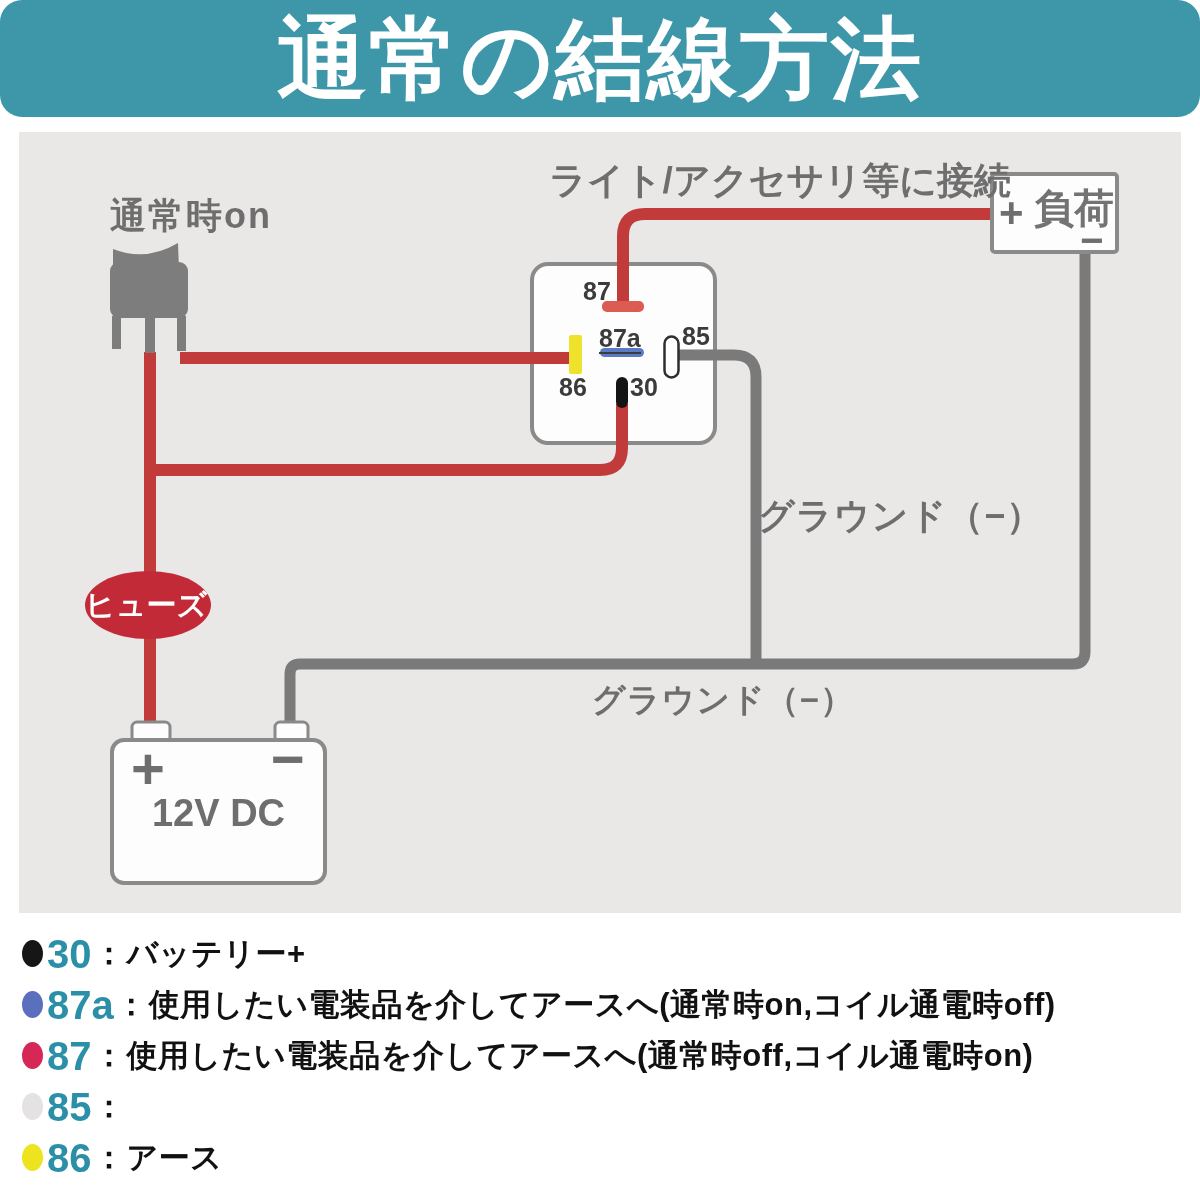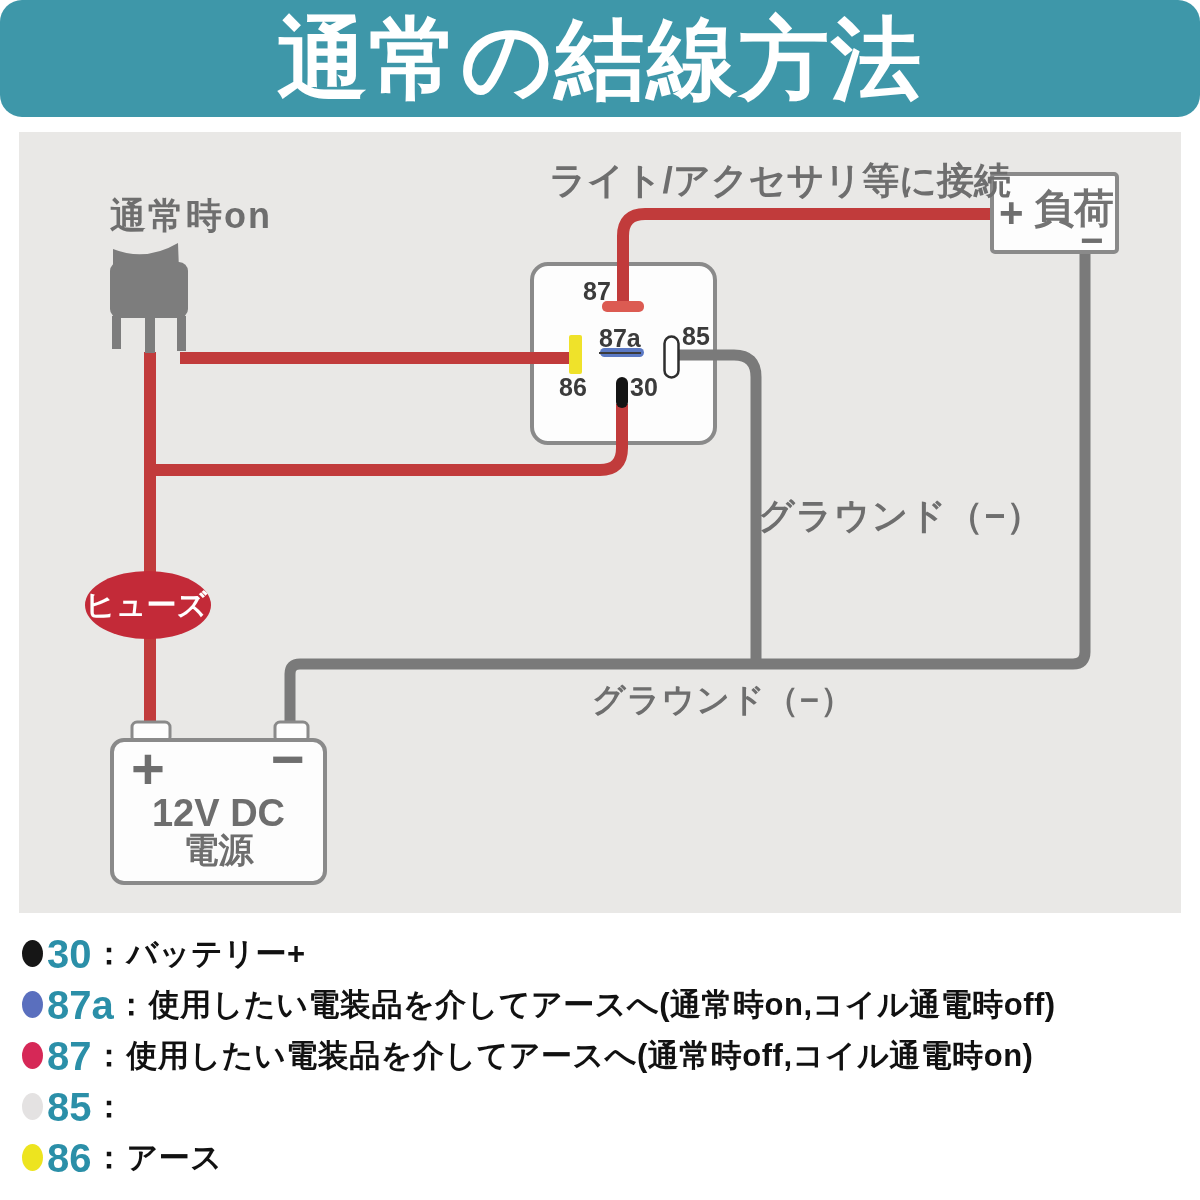--- a/index.html
+++ b/index.html
@@ -91,21 +91,20 @@
   <div class="lbl gray-lbl" style="left:1080px;top:220px;font-size:40px;">−</div>
 
   <div class="lbl gray-lbl" style="left:758px;top:498px;font-size:36px;letter-spacing:1px;">グラウンド（−）</div>
   <div class="lbl gray-lbl" style="left:592px;top:683px;font-size:33px;letter-spacing:1px;">グラウンド（−）</div>
 
   <div class="lbl fuse-lbl" style="left:85px;top:590px;width:126px;">ヒューズ</div>
 
   <div class="lbl gray-lbl" style="left:131px;top:740px;font-size:58px;font-weight:900;">+</div>
   <div class="lbl gray-lbl" style="left:271px;top:730px;font-size:58px;font-weight:900;">−</div>
   <div class="lbl gray-lbl" style="left:112px;top:794px;width:213px;text-align:center;font-size:38px;">12V DC</div>
-  <div class="lbl gray-lbl" style="left:112px;top:832px;width:213px;text-align:center;font-size:35px;">電源</div>
 
   <div class="legend">
     <div class="legend-row">
       <span class="legend-dot" style="background-color: rgb(22, 22, 22);"></span>
       <span class="legend-pin">30</span>
       <span class="legend-colon">：</span>
       <span class="legend-desc">バッテリー+</span>
     </div>
     <div class="legend-row">
       <span class="legend-dot" style="background-color: rgb(90, 111, 190);"></span>

